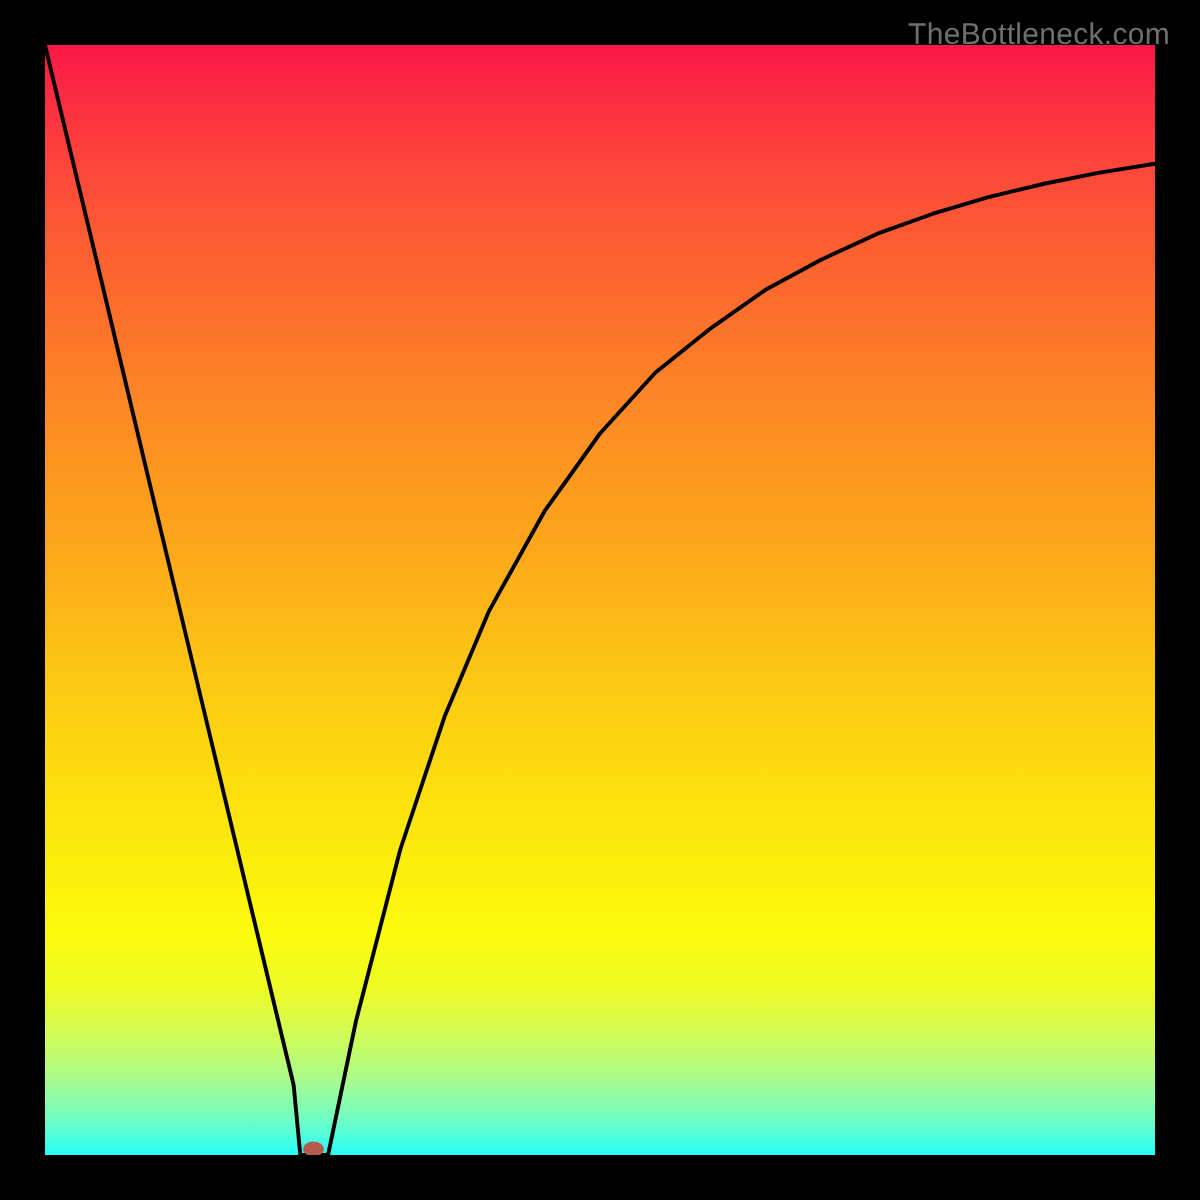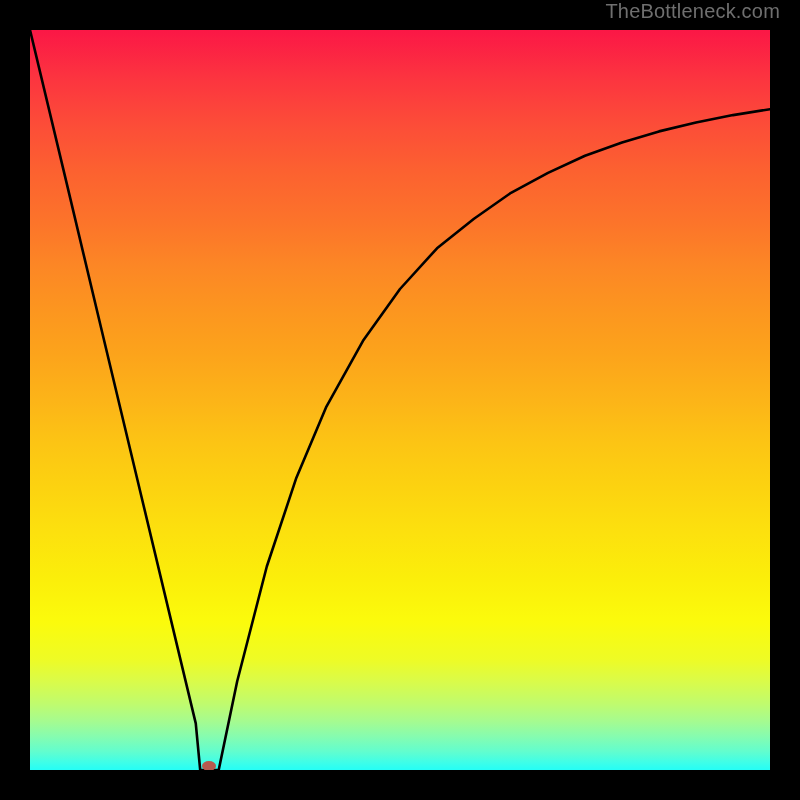--- a/index.html
+++ b/index.html
@@ -14,21 +14,21 @@
 
   .outer {
     width: 800px;
     height: 800px;
     background: #000000;
     position: relative;
   }
 
   .attribution {
     position: absolute;
-    top: 0;
+    top: 12px;
     right: 20px;
     color: #6f6f6f;
     font-size: 20px;
     font-weight: 500;
     letter-spacing: 0.2px;
   }
 
   .plot {
     position: absolute;
     left: 30px;

